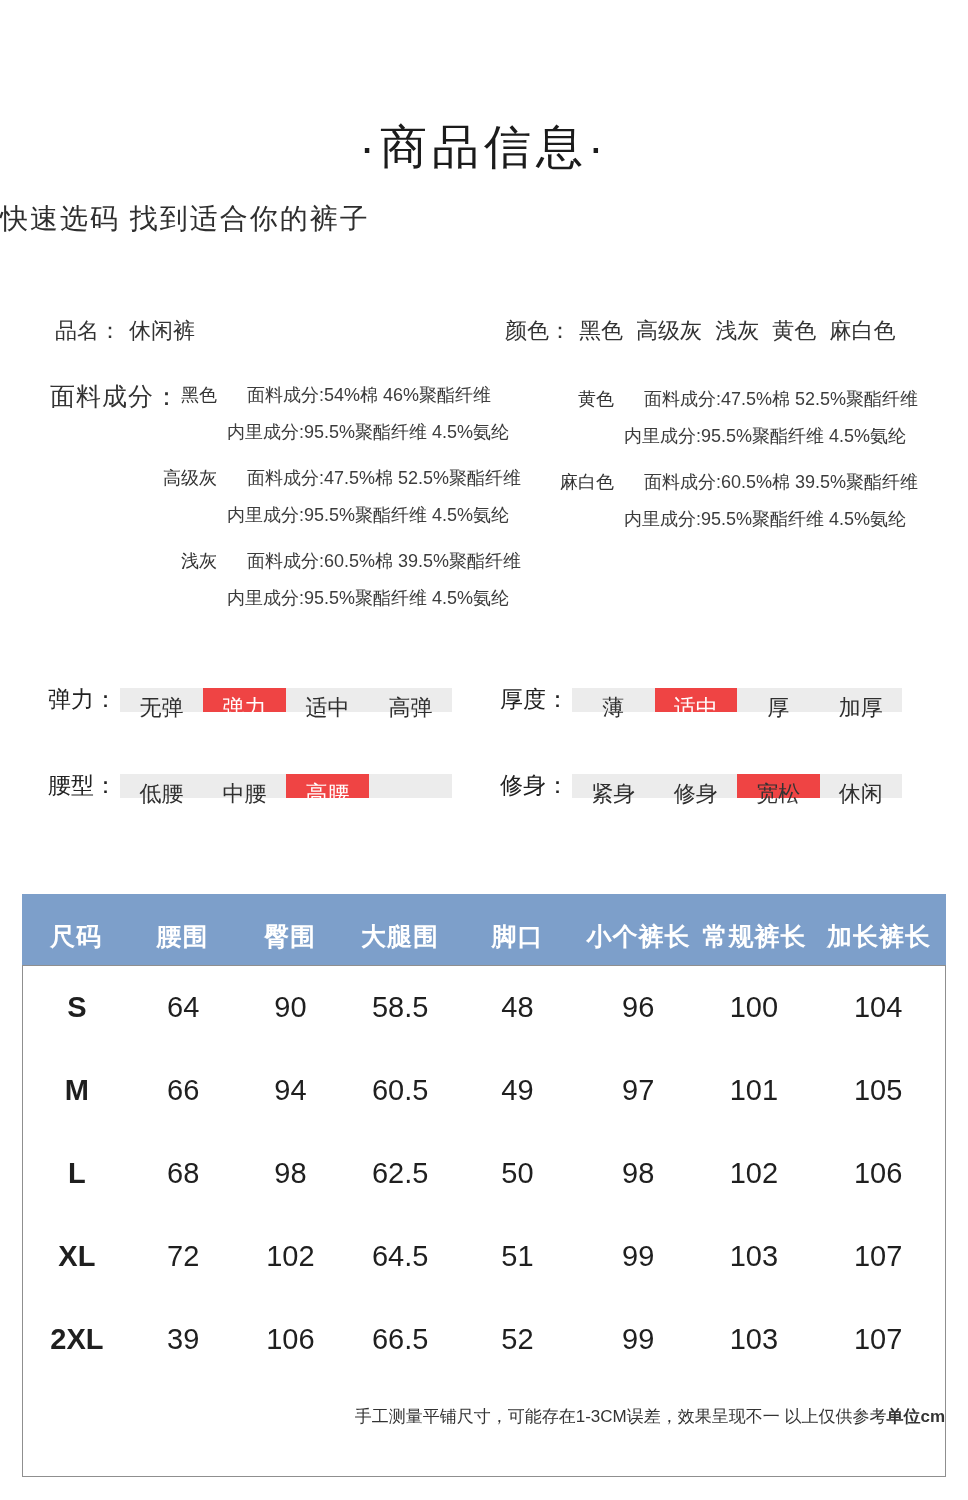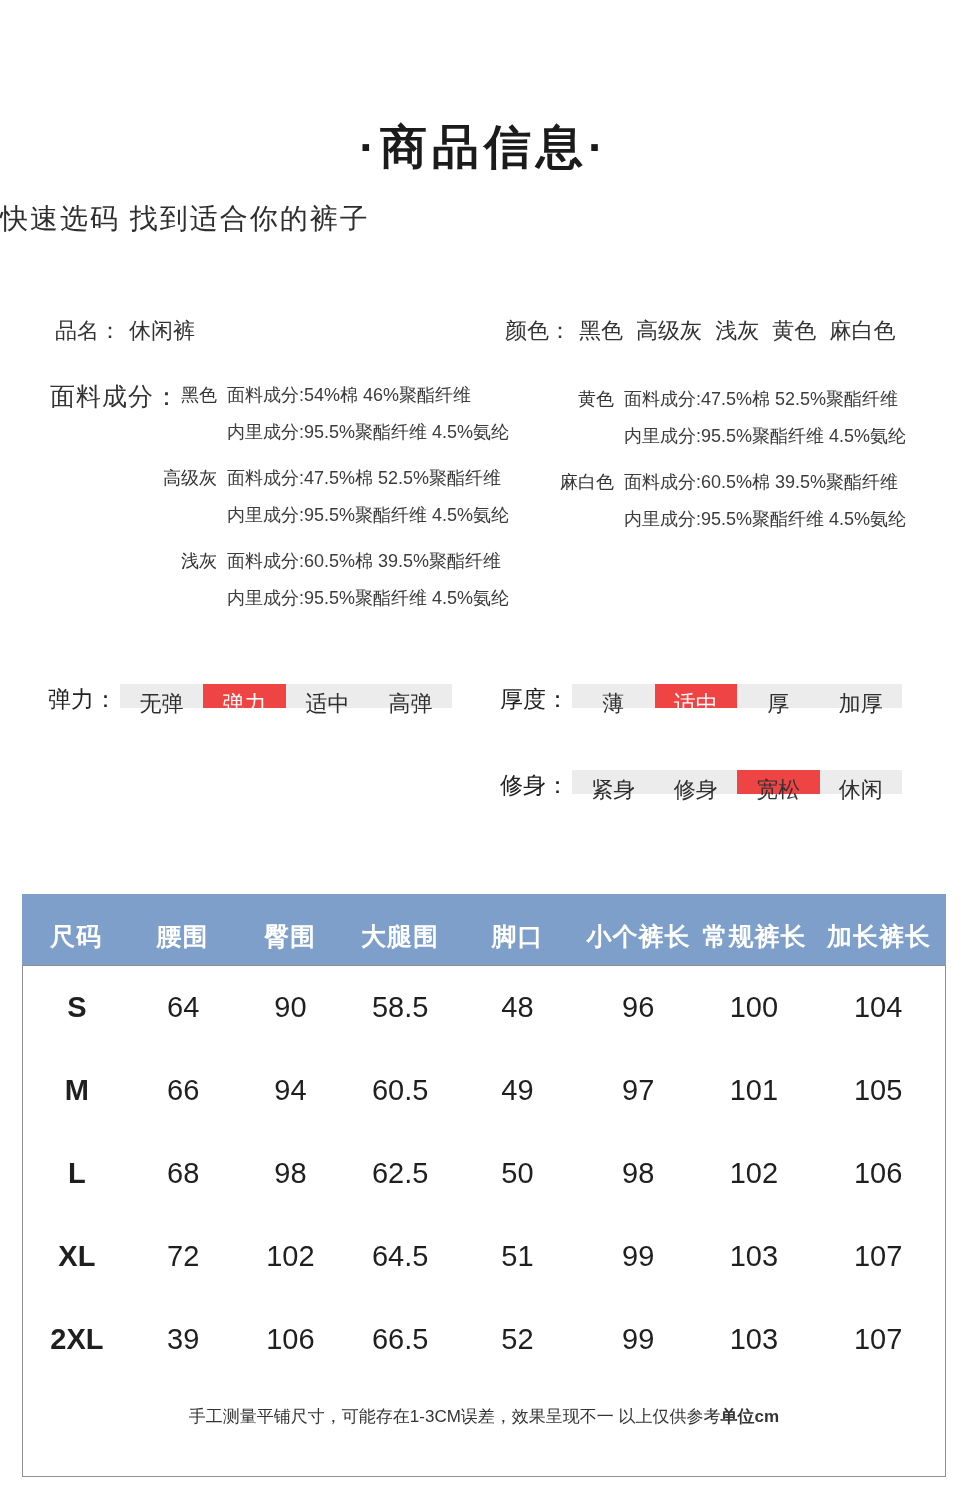--- a/index.html
+++ b/index.html
@@ -2,42 +2,42 @@
 <html><head>
 <meta charset="utf-8">
 <style>
   html,body { margin:0; padding:0; background:#ffffff; }
   .page {
     position:relative; width:968px; height:1500px; background:#ffffff;
     font-family:"Liberation Sans", sans-serif; color:#333; overflow:hidden;
   }
   .title {
     position:absolute; top:116px; left:0; width:100%; text-align:center;
-    font-size:47px; font-weight:700; color:#1b1b1b; letter-spacing:5px;
+    font-size:47px; font-weight:400; color:#1b1b1b; letter-spacing:5px;
   }
   .subtitle {
     position:absolute; top:200px; left:0; width:100%; text-align:left;
     font-size:28px; color:#2e2e2e; letter-spacing:2px;
   }
   .kv { position:absolute; font-size:22px; color:#333; }
   .kv .k { margin-right:8px; }
   .colors-value { word-spacing:7px; }
 
   .fabric-label { position:absolute; left:50px; top:380px; font-size:25px; color:#333; letter-spacing:1px; }
   .fab-col { position:absolute; font-size:18px; color:#3c3c3c; }
   .fab-col.left  { left:157px; top:377px; }
   .fab-col.right { left:548px; top:381px; }
   .fab-entry { margin-bottom:9px; }
-  .fab-line1 { display:flex; line-height:37px; white-space:nowrap; }
+  .fab-line1 { display:flex; line-height:37px; white-space:nowrap;gap:20px; }
   .fab-color { width:60px; text-align:right; margin-right:10px; color:#333; flex:0 0 auto; }
   .fab-col.right .fab-color { width:66px; }
   .fab-line2 { line-height:37px; margin-left:70px; white-space:nowrap; }
   .fab-col.right .fab-line2 { margin-left:76px; }
 
-  .attr-group { position:absolute; display:flex; }
+  .attr-group { position:absolute; display:flex; align-items:center; }
   .attr-elastic   { left:48px;  top:684px; }
   .attr-thickness { left:500px; top:684px; }
   .attr-waist     { left:48px;  top:770px; }
   .attr-fit       { left:500px; top:770px; }
   .attr-label { font-size:23px; color:#222; width:72px; flex:0 0 auto; }
   .opt-bar { display:flex; background:#ececec; height:24px; align-items:stretch; }
   .opt-bar.w-left  { width:332px; }
   .opt-bar.w-right { width:330px; }
   .opt { flex:0 0 25%; text-align:center; font-size:22px; color:#2f2f2f; line-height:40px; }
   .opt.sel { background:#ef4444; color:#ffffff; }
@@ -54,21 +54,21 @@
   .size-body {
     position:absolute; left:22px; top:965px; width:924px; height:512px;
     border:1px solid #8f8f8f; box-sizing:border-box; background:#ffffff;
   }
   .size-row {
     display:grid; grid-template-columns:108fr 105fr 110fr 110fr 125fr 117fr 115fr 134fr;
     height:83px; align-items:center;
   }
   .size-row .td { text-align:center; font-size:29px; color:#1f1f1f; }
   .size-row .td.sz { font-weight:600; }
-  .size-note { margin-top:24px; text-align:center; font-size:17px; color:#333; }
+  .size-note { margin-top:24px; text-align:right; font-size:17px; color:#333; }
   .size-note b { font-weight:700; }
 </style>
 </head>
 <body>
 
 <div class="page">
 
   <div class="title">·商品信息·</div>
   <div class="subtitle">快速选码 找到适合你的裤子</div>
 
@@ -135,20 +135,29 @@
   <div class="attr-group attr-thickness">
     <span class="attr-label">厚度：</span>
     <div class="opt-bar w-right">
       <span class="opt">薄</span>
       <span class="opt sel">适中</span>
       <span class="opt">厚</span>
       <span class="opt">加厚</span>
     </div>
   </div>
 
+  <div class="attr-group attr-waist">
+    <span class="attr-label">腰型：</span>
+    <div class="opt-bar w-left">
+      <span class="opt">低腰</span>
+      <span class="opt">中腰</span>
+      <span class="opt sel">高腰</span>
+      <span class="opt spacer"></span>
+    </div>
+  </div>
 
   <div class="attr-group attr-fit">
     <span class="attr-label">修身：</span>
     <div class="opt-bar w-right">
       <span class="opt">紧身</span>
       <span class="opt">修身</span>
       <span class="opt sel sel-dark">宽松</span>
       <span class="opt">休闲</span>
     </div>
   </div>

